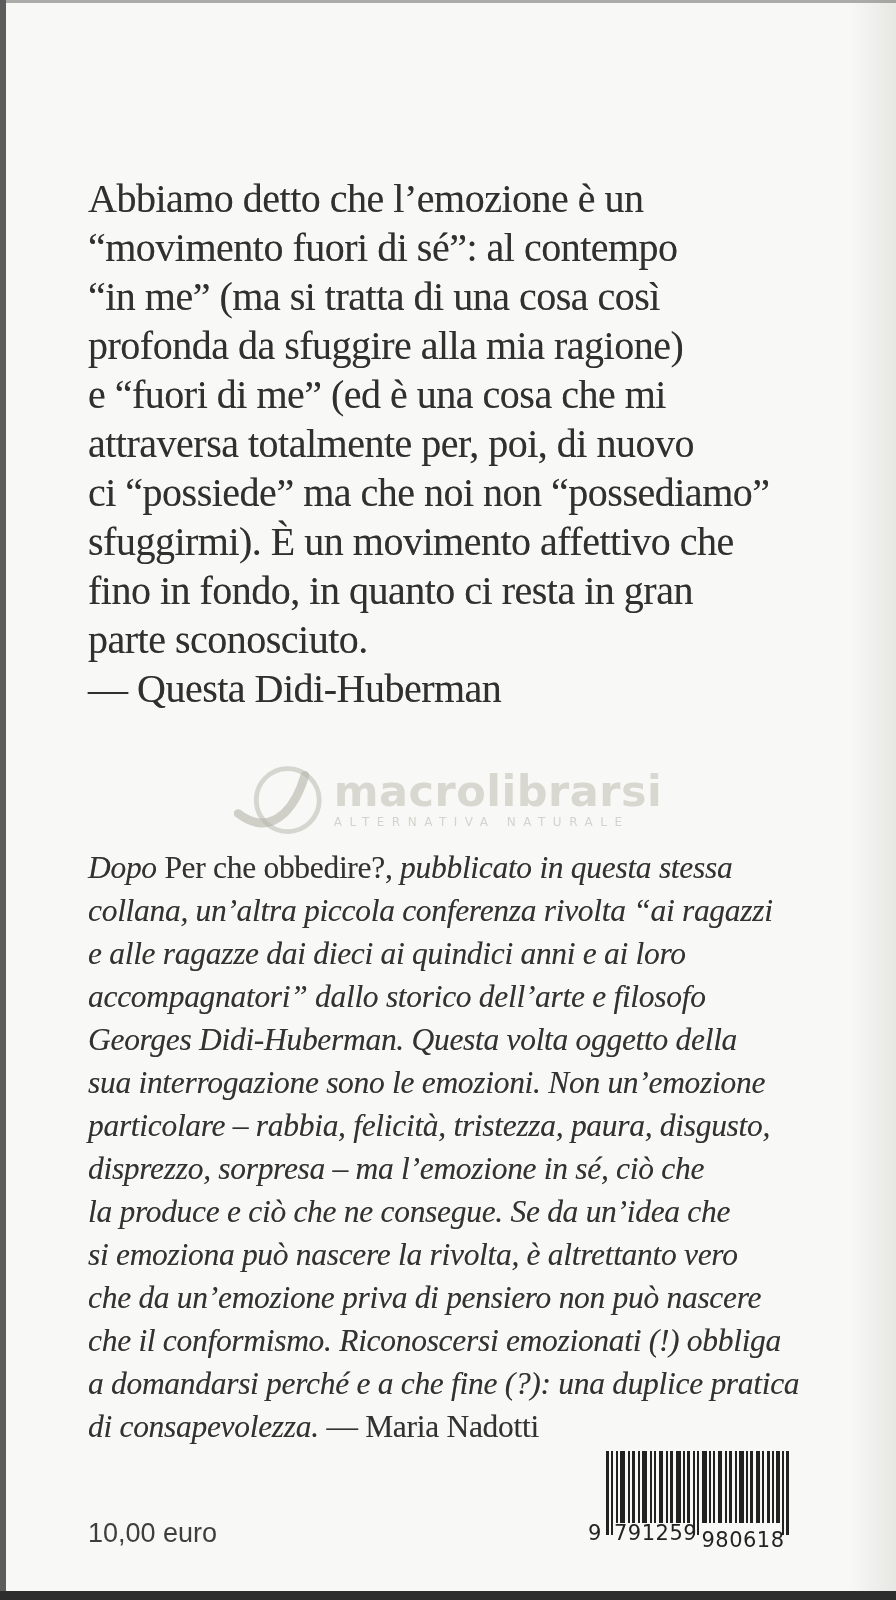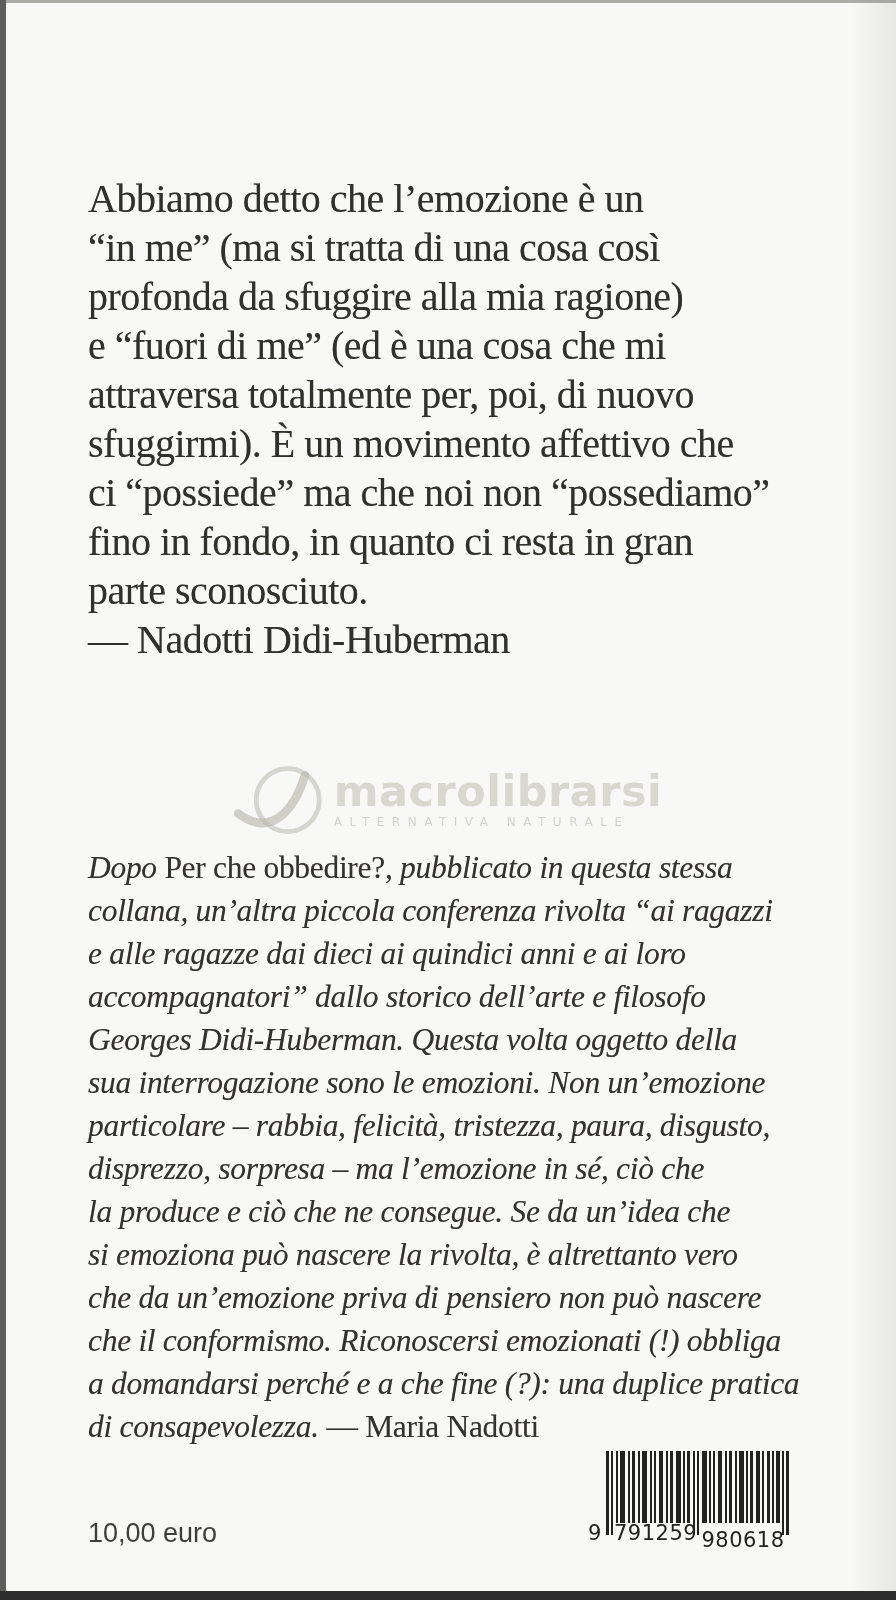--- a/index.html
+++ b/index.html
@@ -77,29 +77,30 @@
 
 <div class="page">
 
   <div class="edge-top"></div>
   <div class="edge-left"></div>
   <div class="edge-right"></div>
   <div class="edge-bottom"></div>
 
   <section class="quote">
     <div>Abbiamo detto che l’emozione è un</div>
+    <div>“movimento fuori di sé”: al contempo</div>
     <div>“in me” (ma si tratta di una cosa così</div>
     <div>profonda da sfuggire alla mia ragione)</div>
     <div>e “fuori di me” (ed è una cosa che mi</div>
     <div>attraversa totalmente per, poi, di nuovo</div>
+    <div>ci “possiede” ma che noi non “possediamo”</div>
     <div>sfuggirmi). È un movimento affettivo che</div>
-    <div>ci “possiede” ma che noi non “possediamo”</div>
     <div>fino in fondo, in quanto ci resta in gran</div>
     <div>parte sconosciuto.</div>
-    <div class="qattr">— Nadotti Didi-Huberman</div>
+    <div class="qattr">— Questa Didi-Huberman</div>
   </section>
 
   <div class="watermark">
     <svg class="wm-logo" viewBox="0 0 100 88">
       <circle cx="56" cy="42" r="33" fill="none" stroke="rgba(168,168,156,0.42)" stroke-width="5"></circle>
       <path d="M4,56 Q30,76 52,56 Q66,43 74,16" fill="none" stroke="rgba(180,180,168,0.60)" stroke-width="9" stroke-linecap="round"></path>
     </svg>
     <div class="wm-text">
       <div class="wm-brand">macrolibrarsi</div>
       <div class="wm-tagline">ALTERNATIVA NATURALE</div>

